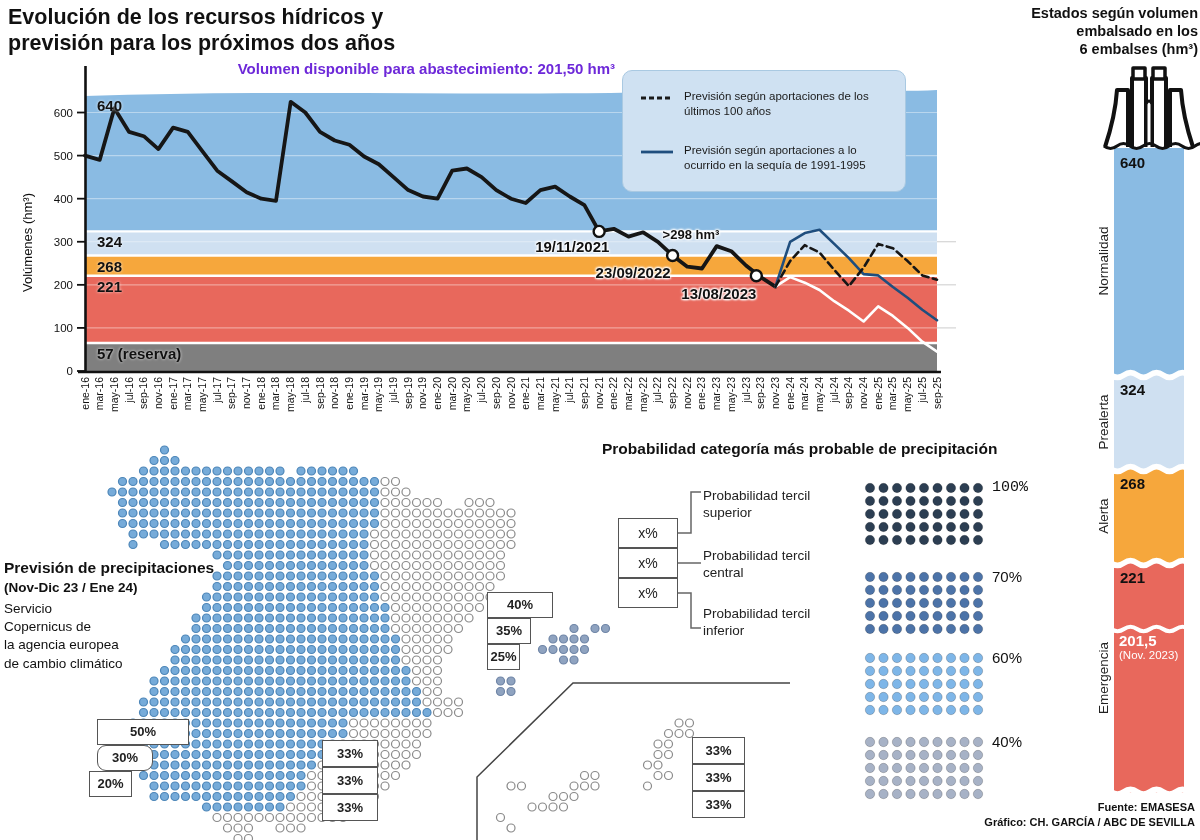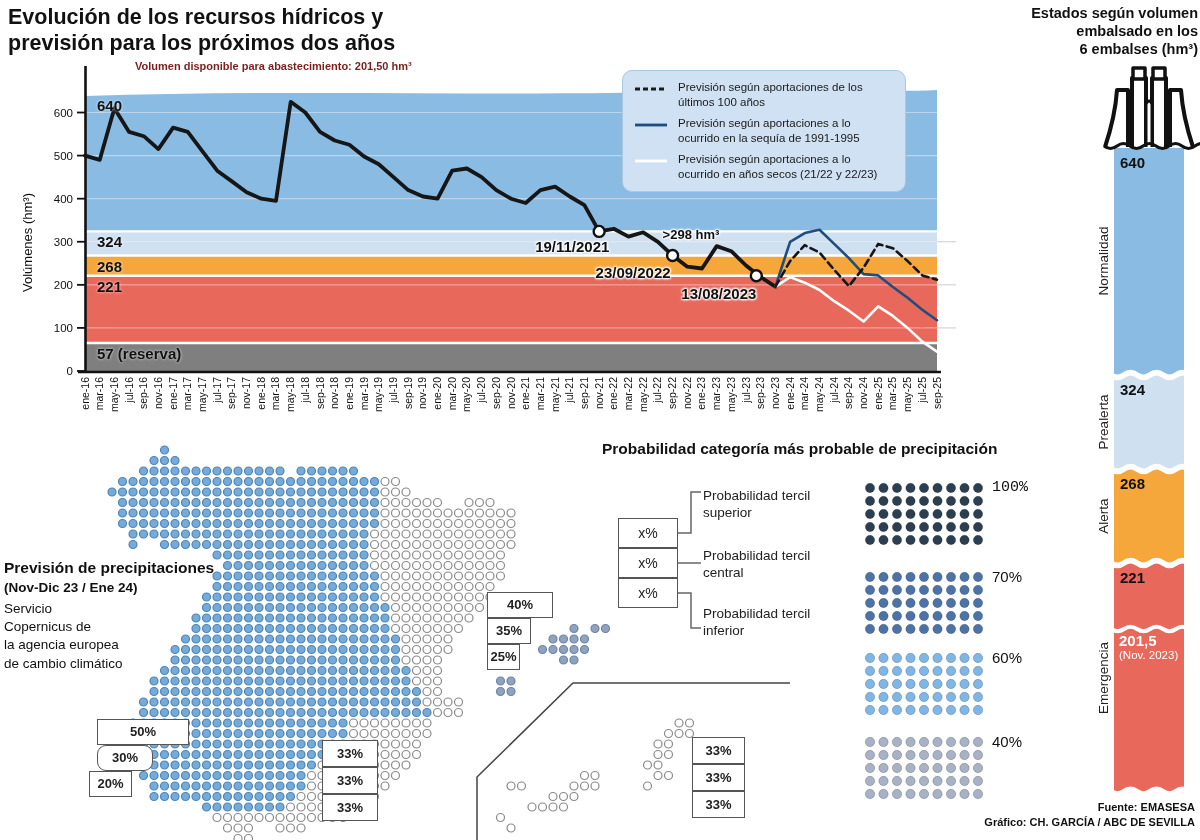--- a/index.html
+++ b/index.html
@@ -1,24 +1,24 @@
 <!DOCTYPE html>
 <html><head>
 <meta charset="utf-8">
 <style>
   html,body{margin:0;padding:0;background:#fff;}
   #canvas{position:relative;width:1200px;height:840px;overflow:hidden;background:#fff;
           font-family:"Liberation Sans",sans-serif;color:#111;}
   #gfx{position:absolute;left:0;top:0;}
   .abs{position:absolute;}
   .page-title{left:8px;top:4px;font-size:21.5px;font-weight:bold;line-height:1.22;white-space:pre-line;color:#111;}
-  .chart-subtitle{left:135px;top:60px;width:480px;text-align:left;font-size:11px;font-weight:600;color:#7f1d1d;}
+  .chart-subtitle{left:135px;top:60px;width:480px;text-align:right;font-size:15px;font-weight:600;color:#6d28d9;}
   .y-axis-title{left:20px;top:292px;transform:rotate(-90deg);transform-origin:left top;white-space:nowrap;font-size:13px;color:#111;}
   .legend{left:622px;top:70px;width:284px;height:122px;background:#cfe1f2;border:1.5px solid #a9c9e2;border-radius:10px;
-          display:flex;flex-direction:column;justify-content:space-around;padding:6px 10px;box-sizing:border-box;}
+          display:flex;flex-direction:column;justify-content:space-around;padding:6px 16px;box-sizing:border-box;}
   .legend-item{display:flex;gap:9px;align-items:flex-start;}
   .legend-item svg{flex:0 0 auto;margin-top:3px;}
   .legend-text{font-size:11.5px;line-height:1.3;color:#1a1a1a;width:215px;}
   .band-label{font-weight:bold;font-size:15px;text-shadow:0 0 3px rgba(255,255,255,.8);}
   .marker-label{font-weight:bold;font-size:15px;color:#111;
     text-shadow:-1px -1px 2px #fff,1px -1px 2px #fff,-1px 1px 2px #fff,1px 1px 2px #fff;}
   .extra-label{font-weight:600;font-size:13px;color:#111;
     text-shadow:-1px -1px 2px #fff,1px -1px 2px #fff,-1px 1px 2px #fff,1px 1px 2px #fff;}
   .sidebar-title{right:2px;top:4px;text-align:right;font-size:14.5px;font-weight:bold;line-height:1.25;white-space:pre-line;}
   .reservoir-value{font-weight:bold;font-size:15px;}
@@ -1367,26 +1367,20 @@
           <line x1="2" y1="6" x2="34" y2="6" stroke="#1a1a1a" stroke-width="2.8" stroke-dasharray="5,3"></line>
         </svg>
         <div class="legend-text">Previsión según aportaciones de los últimos 100 años</div>
       </div>
       <div class="legend-item">
         <svg width="36" height="12">
           <line x1="2" y1="6" x2="34" y2="6" stroke="#1f4e7e" stroke-width="2.8"></line>
         </svg>
         <div class="legend-text">Previsión según aportaciones a lo ocurrido en la sequía de 1991-1995</div>
       </div>
-      <div class="legend-item">
-        <svg width="36" height="12">
-          <line x1="2" y1="6" x2="34" y2="6" stroke="#ffffff" stroke-width="2.8"></line>
-        </svg>
-        <div class="legend-text">Previsión según aportaciones a lo ocurrido en años secos (21/22 y 22/23)</div>
-      </div>
     </div>
 
   <div class="abs sidebar-title">Estados según volumen
 embalsado en los
 6 embalses (hm³)</div>
 
   <div class="abs map-title">Previsión de precipitaciones</div>
   <div class="abs map-subtitle">(Nov-Dic 23 / Ene 24)</div>
   <div class="abs map-source">Servicio
 Copernicus de

